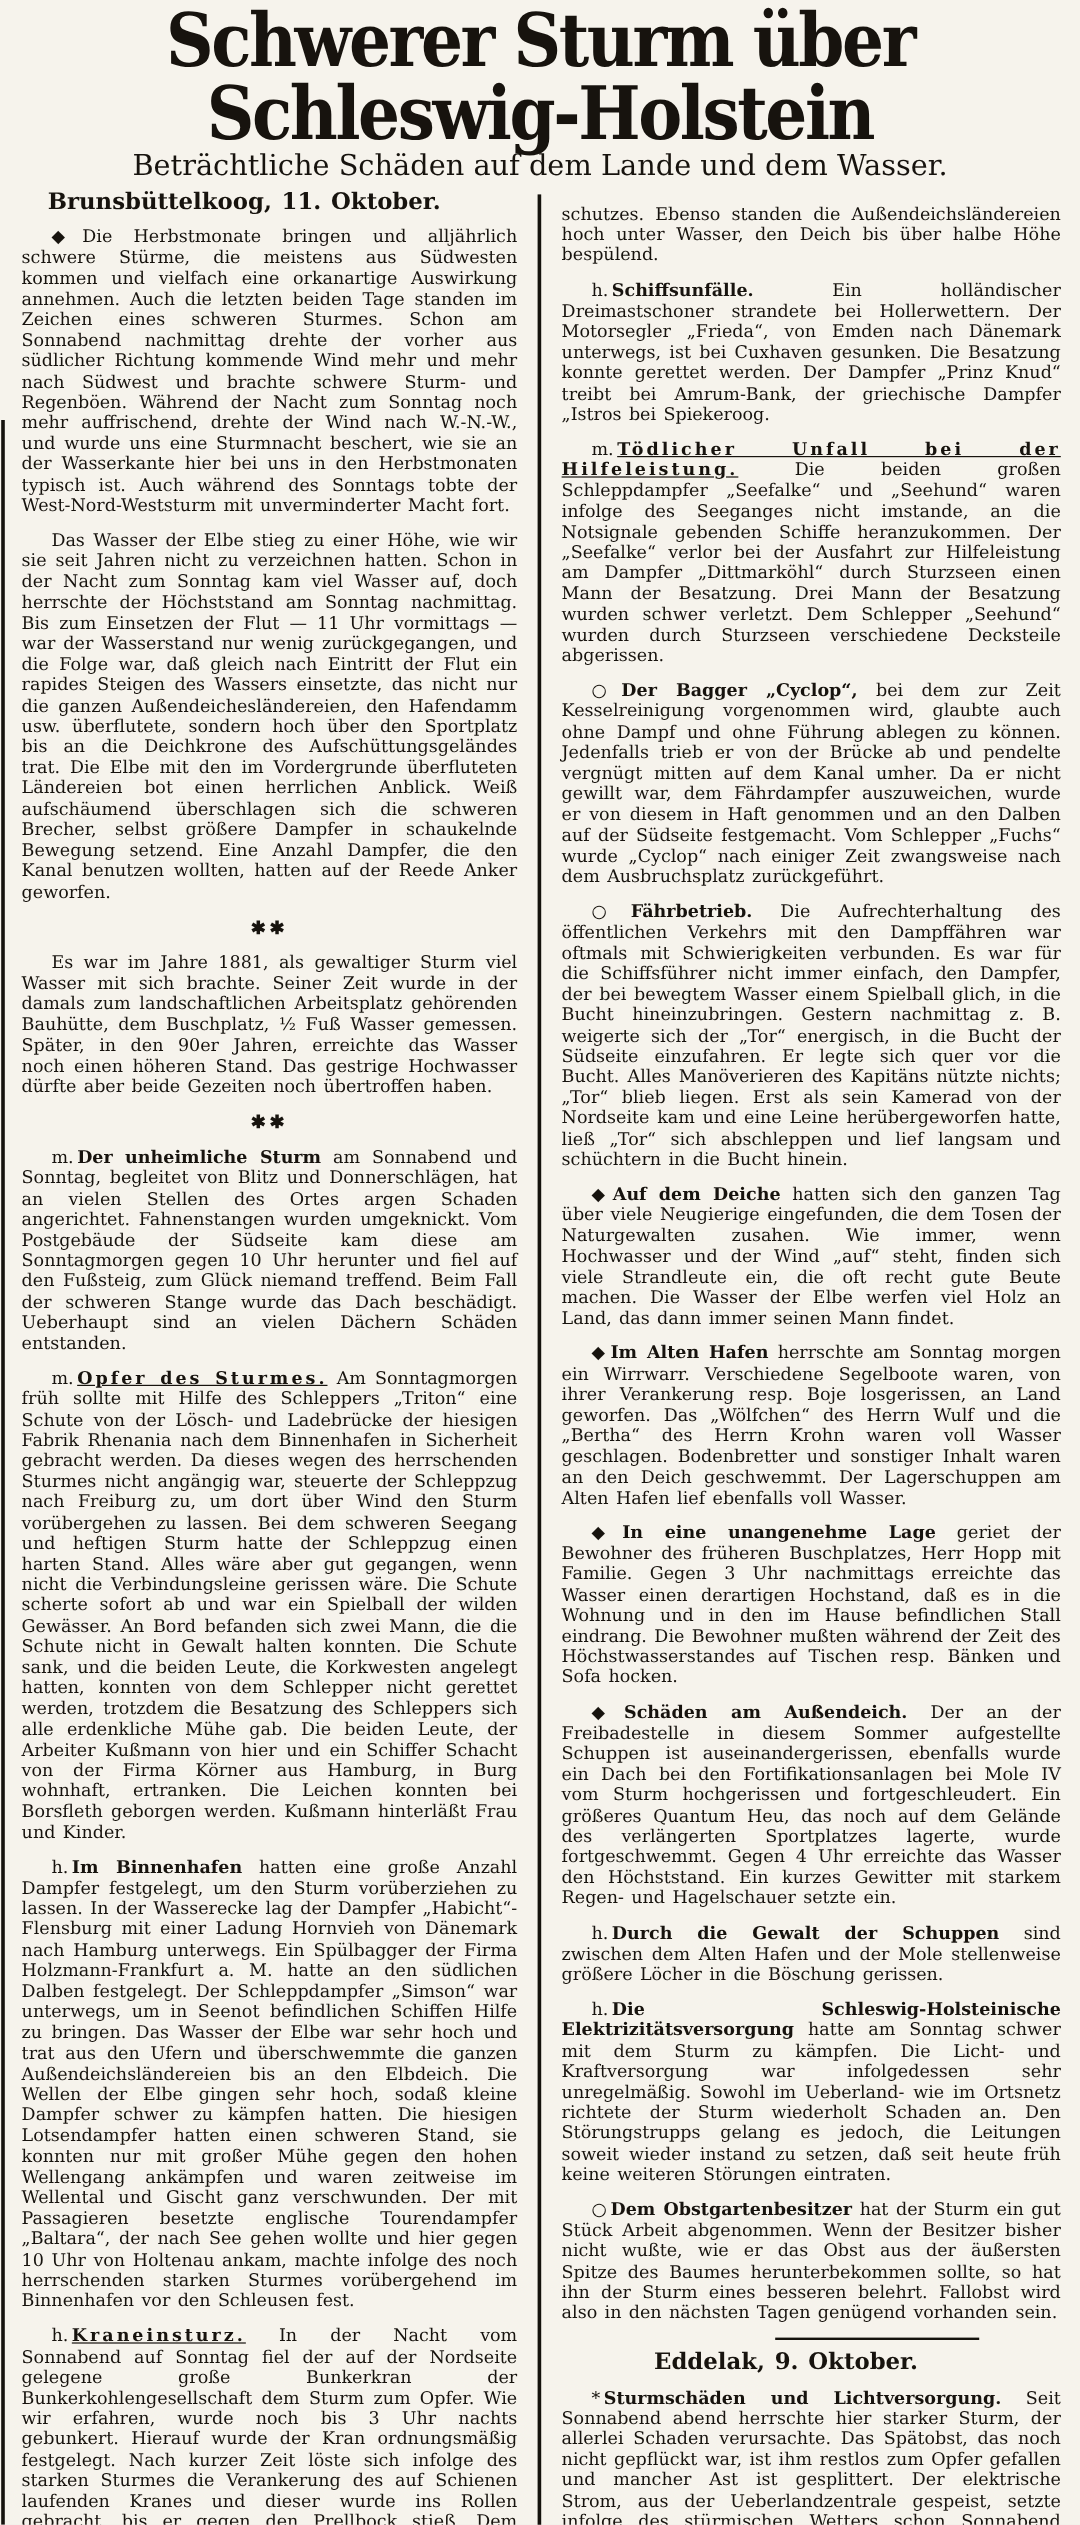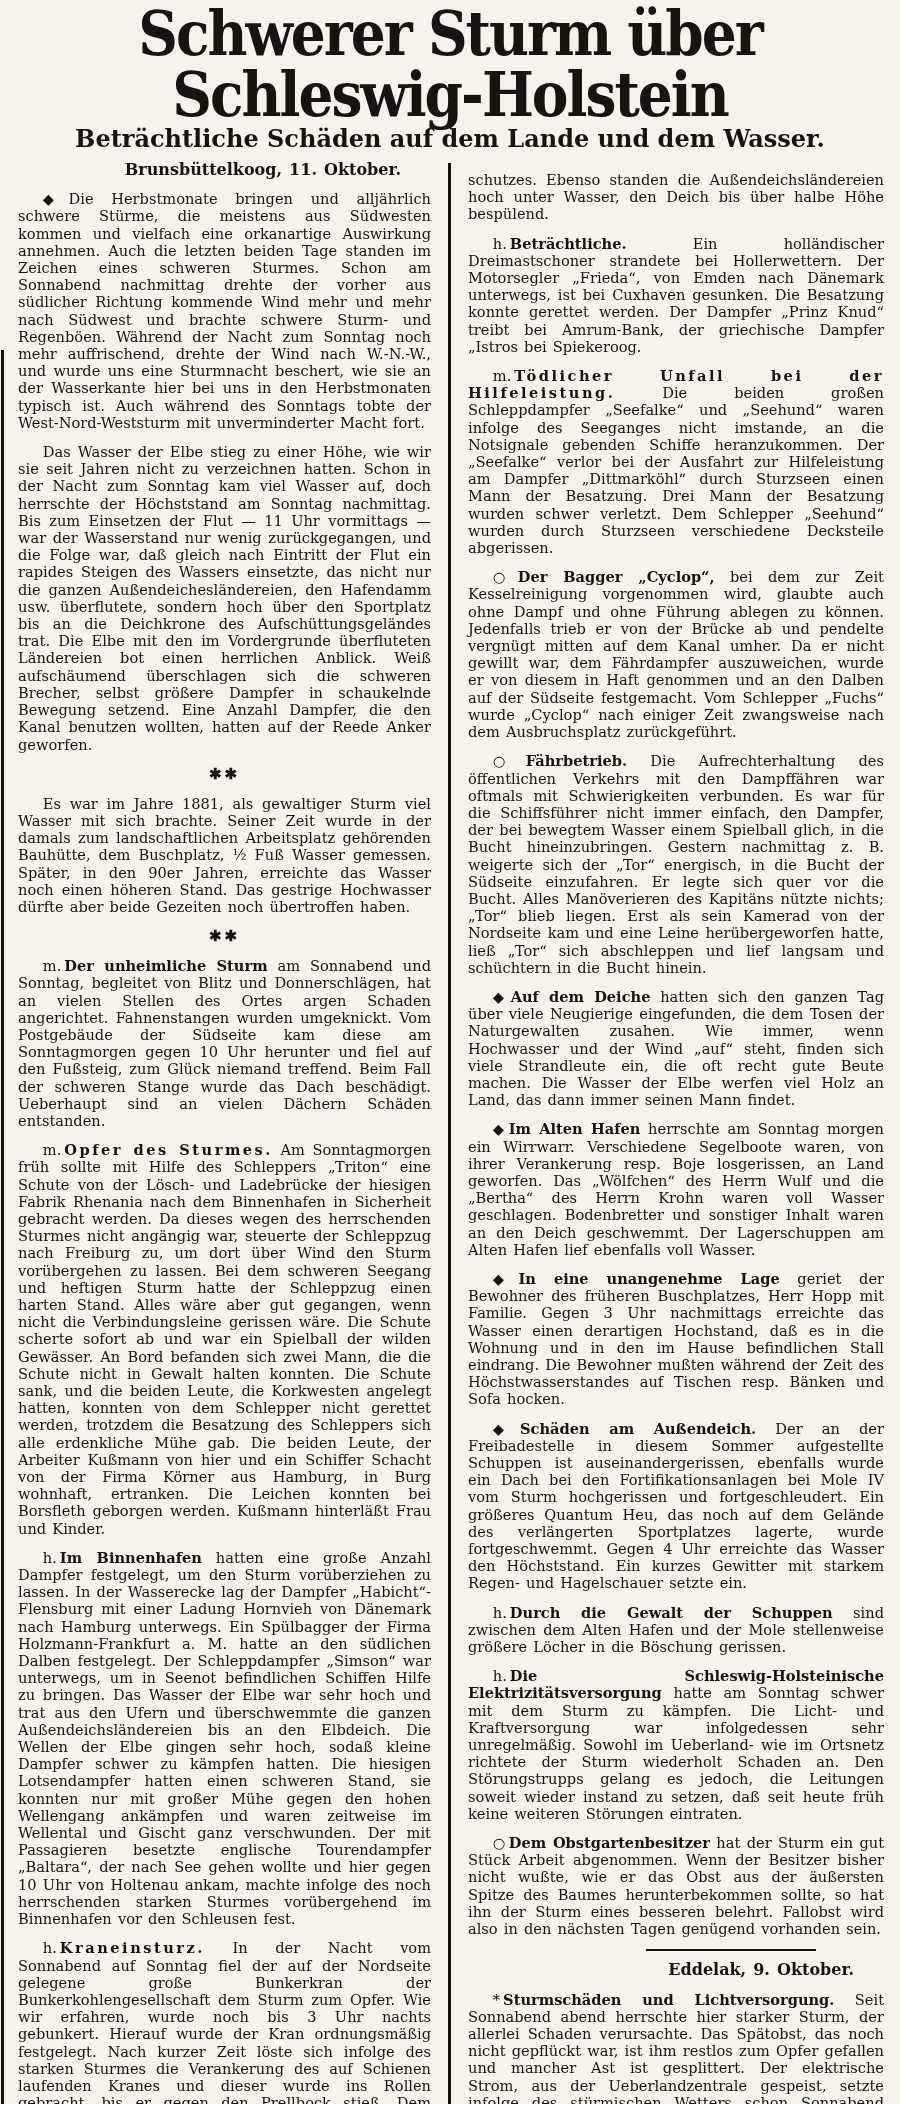--- a/index.html
+++ b/index.html
@@ -23,21 +23,21 @@
     font-weight: bold;
     font-size: 55px;
     line-height: 1.0;
     letter-spacing: -2px;
     margin: 0;
     transform: scaleY(1.12);
     transform-origin: top center;
   }
   .subhead {
     font-family: "DejaVu Serif", serif;
-    font-weight: bold;
+    font-weight: normal;
     font-size: 24px;
     margin: 12px 0 0 0;
     letter-spacing: 0px;
   }
   
   .columns {
     display: flex;
     align-items: stretch;
     padding: 6px 4px 0 6px;
   }
@@ -61,25 +61,25 @@
     margin: 12px;
     font-size: 14.6px;
     line-height: 17.2px;
     text-align: justify;
     text-indent: 1.7em;
     word-spacing: 1.5px;
   }
   .para.noindent { text-indent: 0; }
   .marker { padding-right: 3px; }
   .lead { font-weight: bold; }
-  .lead.spaced { letter-spacing: 2.5px; font-weight: bold; }
+  .lead.spaced { letter-spacing: 2.5px; font-weight: bold; text-decoration: underline; }
   .dateline {
     font-weight: bold;
-    font-size: 16px;
-    text-align: right;
+    font-size: 19px;
+    text-align: center;
     margin: 2px 42px 2px 0;
     text-indent: 0;
   }
   .separator {
     text-align: center;
     font-weight: bold;
     font-size: 15px;
     margin: 3px 0;
     letter-spacing: 3px;
   }
@@ -127,21 +127,21 @@
       <p class="para"><span class="marker">○</span><span class="lead">Infolge des selten Wasserstandes</span><span> auf der Elbe war eine Durchschleusung der Handelsschiffe am Sonntag auf Stunden hinaus nicht möglich. Im Binnenhafen als auch auf der Reede sammelten sich während dieser Zeit eine stattliche Anzahl Sicherheit und warteten beständig auf das Einfahrtssignal.</span></p>
 
       <p class="para"><span class="marker">m.</span><span class="lead">Der heftige Sturm,</span><span> der auch gestern noch unvermindert tobte, trieb das Wasser der Elbe dermaßen hoch, wie hier selten gesehen. Bei Niedrigwasserzeit war das Wasser nur etwa 10 Zentimeter unter normalem Flutstand zurückgegangen. Hiesige Elblotsen, die schon 25 und mehr Jahre im Dienst sind, wollen noch so einen Sturm und Hochwasserstand nicht erlebt haben. Bei dem Elblotsenhause ging das Wasser meterhoch über die Mole und Kaimauer hinweg und stand bis zur halben Höhe des Deich-</span></p>
     </div>
 
     <div class="divider"></div>
 
     <div class="col col-right">
       <p class="para noindent"><span>schutzes. Ebenso standen die Außendeichsländereien hoch unter Wasser, den Deich bis über halbe Höhe bespülend.</span></p>
 
-      <p class="para"><span class="marker">h.</span><span class="lead">Beträchtliche.</span><span> Ein holländischer Dreimastschoner strandete bei Hollerwettern. Der Motorsegler „Frieda“, von Emden nach Dänemark unterwegs, ist bei Cuxhaven gesunken. Die Besatzung konnte gerettet werden. Der Dampfer „Prinz Knud“ treibt bei Amrum-Bank, der griechische Dampfer „Istros bei Spiekeroog.</span></p>
+      <p class="para"><span class="marker">h.</span><span class="lead">Schiffsunfälle.</span><span> Ein holländischer Dreimastschoner strandete bei Hollerwettern. Der Motorsegler „Frieda“, von Emden nach Dänemark unterwegs, ist bei Cuxhaven gesunken. Die Besatzung konnte gerettet werden. Der Dampfer „Prinz Knud“ treibt bei Amrum-Bank, der griechische Dampfer „Istros bei Spiekeroog.</span></p>
 
       <p class="para"><span class="marker">m.</span><span class="lead spaced">Tödlicher Unfall bei der Hilfeleistung.</span><span> Die beiden großen Schleppdampfer „Seefalke“ und „Seehund“ waren infolge des Seeganges nicht imstande, an die Notsignale gebenden Schiffe heranzukommen. Der „Seefalke“ verlor bei der Ausfahrt zur Hilfeleistung am Dampfer „Dittmarköhl“ durch Sturzseen einen Mann der Besatzung. Drei Mann der Besatzung wurden schwer verletzt. Dem Schlepper „Seehund“ wurden durch Sturzseen verschiedene Decksteile abgerissen.</span></p>
 
 
       <p class="para"><span class="marker">○</span><span class="lead">Der Bagger „Cyclop“,</span><span> bei dem zur Zeit Kesselreinigung vorgenommen wird, glaubte auch ohne Dampf und ohne Führung ablegen zu können. Jedenfalls trieb er von der Brücke ab und pendelte vergnügt mitten auf dem Kanal umher. Da er nicht gewillt war, dem Fährdampfer auszuweichen, wurde er von diesem in Haft genommen und an den Dalben auf der Südseite festgemacht. Vom Schlepper „Fuchs“ wurde „Cyclop“ nach einiger Zeit zwangsweise nach dem Ausbruchsplatz zurückgeführt.</span></p>
 
       <p class="para"><span class="marker">○</span><span class="lead">Fährbetrieb.</span><span> Die Aufrechterhaltung des öffentlichen Verkehrs mit den Dampffähren war oftmals mit Schwierigkeiten verbunden. Es war für die Schiffsführer nicht immer einfach, den Dampfer, der bei bewegtem Wasser einem Spielball glich, in die Bucht hineinzubringen. Gestern nachmittag z. B. weigerte sich der „Tor“ energisch, in die Bucht der Südseite einzufahren. Er legte sich quer vor die Bucht. Alles Manöverieren des Kapitäns nützte nichts; „Tor“ blieb liegen. Erst als sein Kamerad von der Nordseite kam und eine Leine herübergeworfen hatte, ließ „Tor“ sich abschleppen und lief langsam und schüchtern in die Bucht hinein.</span></p>
 
 
       <p class="para"><span class="marker">◆</span><span class="lead">Auf dem Deiche</span><span> hatten sich den ganzen Tag über viele Neugierige eingefunden, die dem Tosen der Naturgewalten zusahen. Wie immer, wenn Hochwasser und der Wind „auf“ steht, finden sich viele Strandleute ein, die oft recht gute Beute machen. Die Wasser der Elbe werfen viel Holz an Land, das dann immer seinen Mann findet.</span></p>

